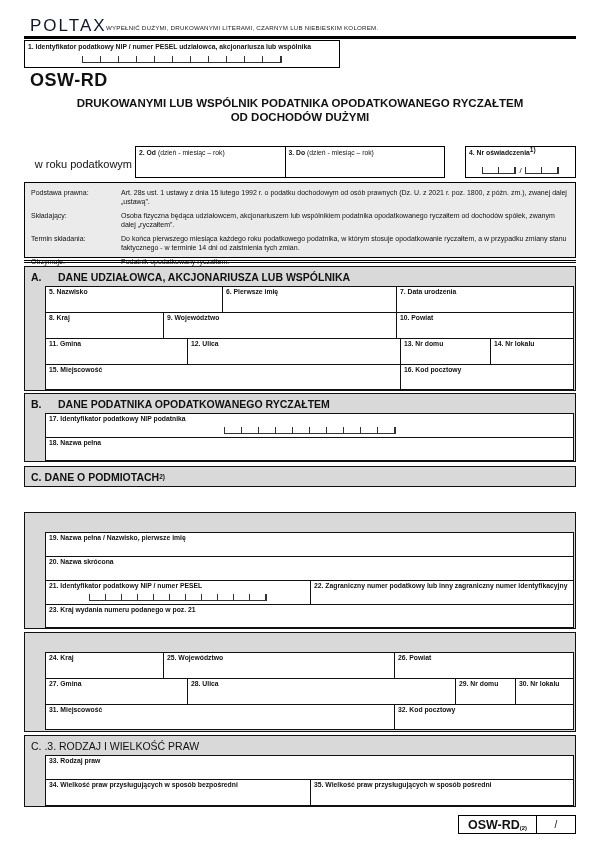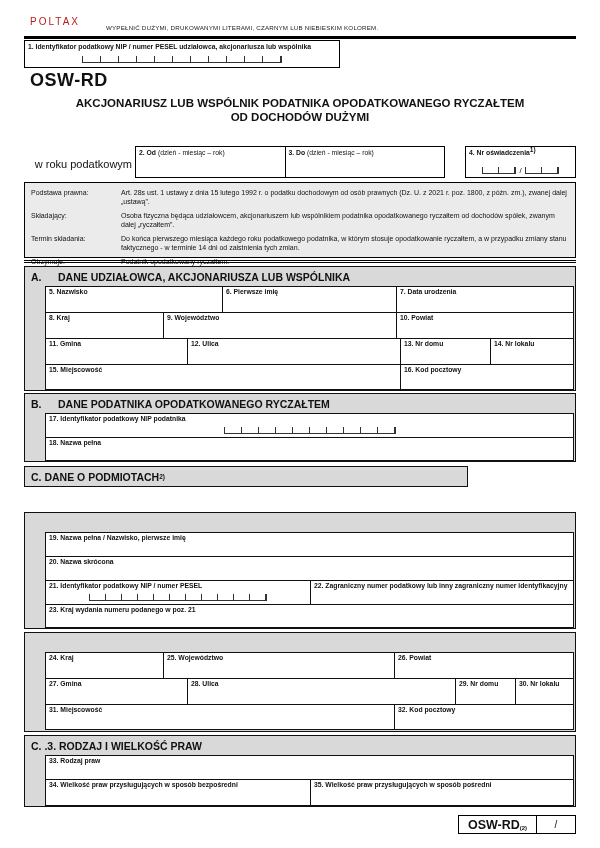--- a/index.html
+++ b/index.html
@@ -1,20 +1,20 @@
 <!DOCTYPE html>
 <html><head>
 <meta charset="utf-8">
 <style>
   html,body{margin:0;padding:0;background:#fff;}
   .page{position:relative;width:600px;height:848px;background:#fff;overflow:hidden;
         font-family:"Liberation Sans","DejaVu Sans",sans-serif;color:#111;}
   .abs{position:absolute;box-sizing:border-box;}
   
-  .poltax{font-size:10px;letter-spacing:2px;color:#b91c1c;}
+  .poltax{font-size:17px;letter-spacing:2px;color:#0f172a;}
   .fillnote{font-size:6.2px;color:#222;letter-spacing:.2px;}
   .toprule{background:#000;}
   .box{border:1.5px solid #000;background:#fff;}
   .boxlbl{font-size:6.8px;font-weight:bold;padding:2px 3px;line-height:8px;white-space:nowrap;}
   .boxlbl .n{font-weight:normal;}
   .formcode{font-size:18px;font-weight:bold;letter-spacing:.5px;}
   .title{text-align:center;font-weight:bold;font-size:11.5px;line-height:14px;}
   .taxyear{font-size:11px;text-align:right;}
   
   .ruler{position:absolute;bottom:4px;left:50%;transform:translateX(-50%);height:6px;
@@ -56,21 +56,21 @@
   <div class="abs fillnote" style="left:106px;top:24px;">WYPEŁNIĆ DUŻYMI, DRUKOWANYMI LITERAMI, CZARNYM LUB NIEBIESKIM KOLOREM.</div>
   <div class="abs toprule" style="left:24px;top:36px;width:552px;height:2.5px;"></div>
 
   <div class="abs box" style="left:24px;top:40px;width:316px;height:28px;">
     <div class="boxlbl">1. Identyfikator podatkowy NIP / numer PESEL udziałowca, akcjonariusza lub wspólnika</div>
     <div class="ruler r18"></div>
   </div>
 
   <div class="abs formcode" style="left:30px;top:70px;">OSW-RD</div>
   <div class="abs title" style="left:24px;right:24px;top:96px;">
-    <div>AKCJONARIUSZ LUB WSPÓLNIK PODATNIKA OPODATKOWANEGO RYCZAŁTEM</div>
+    <div>DRUKOWANYMI LUB WSPÓLNIK PODATNIKA OPODATKOWANEGO RYCZAŁTEM</div>
     <div>OD DOCHODÓW DUŻYMI</div>
   </div>
 
   <div class="abs taxyear" style="left:30px;top:158px;width:102px;">w roku podatkowym</div>
   <div class="abs box" style="left:135px;top:146px;width:151px;height:32px;">
     <div class="boxlbl"><span>2. Od</span> <span class="n">(dzień - miesiąc – rok)</span></div>
   </div>
   <div class="abs box" style="left:284.5px;top:146px;width:160px;height:32px;">
     <div class="boxlbl"><span>3. Do</span> <span class="n">(dzień - miesiąc – rok)</span></div>
   </div>
@@ -146,21 +146,21 @@
     </div>
     <div class="cell" style="left:20px;top:19px;width:529px;height:25px;">
       <span class="fl">17. Identyfikator podatkowy NIP podatnika</span>
       <div class="ruler r17" style="bottom:3px;"></div>
     </div>
     <div class="cell" style="left:20px;top:43px;width:529px;height:24px;">
         <span class="fl">18. Nazwa pełna</span>
       </div>
   </div>
 
-  <div class="bar bold" style="left:24px;top:466px;width:444px;height:21px;">
+  <div class="bar bold" style="left:24px;top:466px;width:552px;height:21px;">
     <span>C. DANE O PODMIOTACH</span>
       <span class="sup">2)</span>
   </div>
 
   <div class="sec" style="left:24px;top:512px;width:552px;height:117px;background:#d9d9d9;">
     <div class="cell" style="left:20px;top:19px;width:529px;height:25px;">
         <span class="fl">19. Nazwa pełna / Nazwisko, pierwsze imię</span>
       </div>
     <div class="cell" style="left:20px;top:43px;width:529px;height:25px;">
         <span class="fl">20. Nazwa skrócona</span>
@@ -201,21 +201,21 @@
       </div>
     <div class="cell" style="left:20px;top:71px;width:350px;height:26px;">
         <span class="fl">31. Miejscowość</span>
       </div>
     <div class="cell" style="left:369px;top:71px;width:180px;height:26px;">
         <span class="fl">32. Kod pocztowy</span>
       </div>
   </div>
 
   <div class="sec" style="left:24px;top:735px;width:552px;height:72px;">
-    <div class="sec-h" style="font-weight:bold;padding-left:6px;">
+    <div class="sec-h" style="font-weight:normal;padding-left:6px;">
       <span>C. .3. RODZAJ I WIELKOŚĆ PRAW</span>
     </div>
     <div class="cell" style="left:20px;top:19px;width:529px;height:25px;">
         <span class="fl">33. Rodzaj praw</span>
       </div>
     <div class="cell" style="left:20px;top:43px;width:266px;height:27px;">
         <span class="fl">34. Wielkość praw przysługujących w sposób bezpośredni</span>
       </div>
     <div class="cell" style="left:285px;top:43px;width:264px;height:27px;">
         <span class="fl">35. Wielkość praw przysługujących w sposób pośredni</span>

